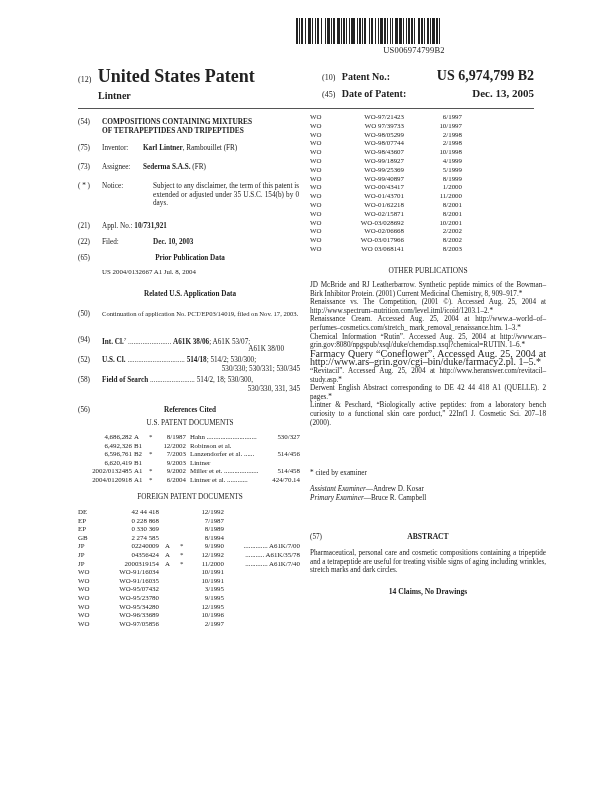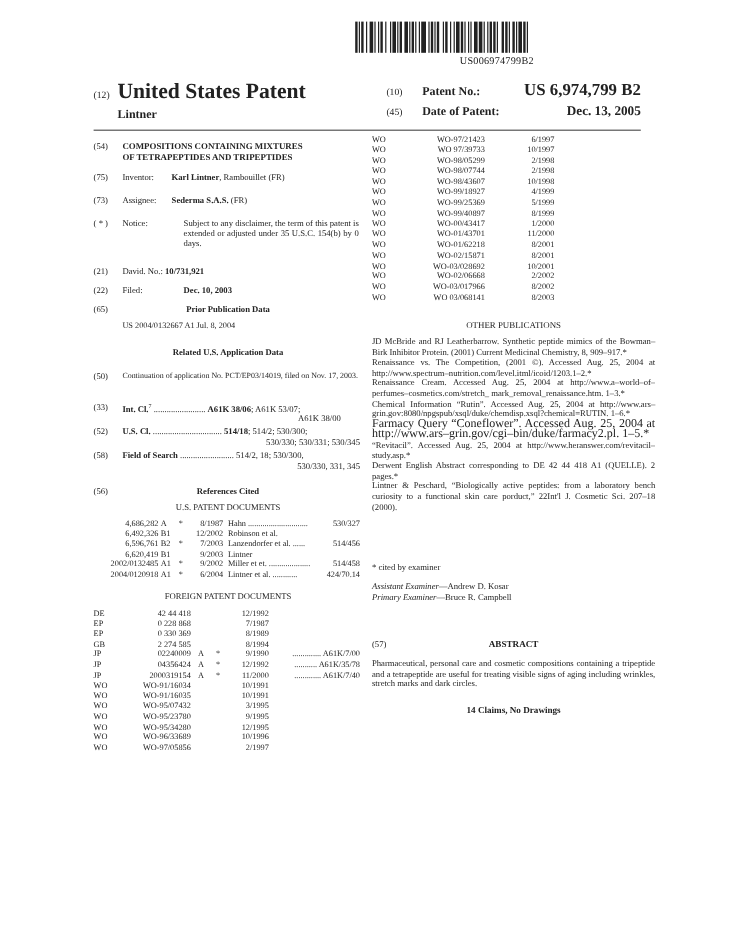--- a/index.html
+++ b/index.html
@@ -6,21 +6,21 @@
   body { width:612px; height:792px; position:relative; overflow:hidden;
          font-family:"Liberation Serif", serif; color:#222; }
   .abs { position:absolute; }
   .barcode { left:296px; top:18px; width:236px; height:26px; display:flex; align-items:stretch; }
   .barcode span { display:block; height:100%; background:#222; }
   .barcode-num { left:296px; top:45px; width:236px; text-align:center; font-size:8.5px; letter-spacing:0.2px; }
   .title { left:78px; top:66px; font-size:18px; font-weight:bold; white-space:nowrap; }
   .num12 { font-size:8px; font-weight:normal; margin-right:2px; }
   .inventor-name { left:98px; top:90px; font-size:10px; font-weight:bold; }
   .hdr-row { font-size:10px; white-space:nowrap; }
-  .hdr-code { font-size:8px; margin-right:14px; }
+  .hdr-code { font-size:8px; margin-right:4px; }
   .hdr-label { font-weight:bold; }
   .hdr-val { font-weight:bold; position:absolute; text-align:right; }
   .rule { left:78px; top:108px; width:456px; height:0; border-top:1px solid #555; }
 
   .col { font-size:7.2px; line-height:8.6px; }
   .code { position:absolute; left:0; }
   .entry { position:absolute; }
   b { font-weight:bold; }
   .ctr { text-align:center; }
   .tbl-row { position:absolute; left:0; width:236px; height:9px; font-size:6.9px; white-space:nowrap; }
@@ -174,21 +174,21 @@
 
   <div class="entry" style="top:64px; left:0; width:224px;">
     <span class="code">( * )</span>
     <span style="position:absolute; left:24px;">Notice:</span>
     <div style="position:absolute; left:75px; width:146px; text-align:justify;">Subject to any disclaimer, the term of this patent is extended or adjusted under 35 U.S.C. 154(b) by 0 days.</div>
   </div>
 
   <div class="entry" style="top:104px; left:0; width:224px;">
     <span class="code">(21)</span>
     <span style="position:absolute; left:24px; white-space:nowrap;">
-      <span>David. No.:</span>
+      <span>Appl. No.:</span>
       <b>10/731,921</b>
     </span>
   </div>
 
   <div class="entry" style="top:120px; left:0; width:224px;">
     <span class="code">(22)</span>
     <span style="position:absolute; left:24px;">Filed:</span>
     <b style="position:absolute; left:75px; white-space:nowrap;">Dec. 10, 2003</b>
   </div>
 
@@ -199,21 +199,21 @@
   </div>
 
   <b class="entry ctr" style="top:172px; left:0; width:224px;">Related U.S. Application Data</b>
 
   <div class="entry" style="top:192px; left:0; width:224px;">
     <span class="code">(50)</span>
     <div style="position:absolute; left:24px; width:198px; font-size:6.6px; line-height:7.8px;">Continuation of application No. PCT/EP03/14019, filed on Nov. 17, 2003.</div>
   </div>
 
   <div class="entry" style="top:218px; left:0; width:224px;">
-    <span class="code">(33)</span>
+    <span class="code">(94)</span>
     <div style="position:absolute; left:24px; width:198px; white-space:nowrap;">
       <b>Int. Cl.</b><sup style="font-size:5px;">7</sup><span> ........................ </span><b>A61K 38/06</b><span>; A61K 53/07;</span>
     </div>
     <div style="position:absolute; left:8px; top:9px; width:198px; text-align:right;">A61K 38/00</div>
   </div>
 
   <div class="entry" style="top:238px; left:0; width:224px;">
     <span class="code">(52)</span>
     <div style="position:absolute; left:24px; width:198px; white-space:nowrap;">
       <b>U.S. Cl.</b><span> ................................ </span><b>514/18</b><span>; 514/2; 530/300;</span>

